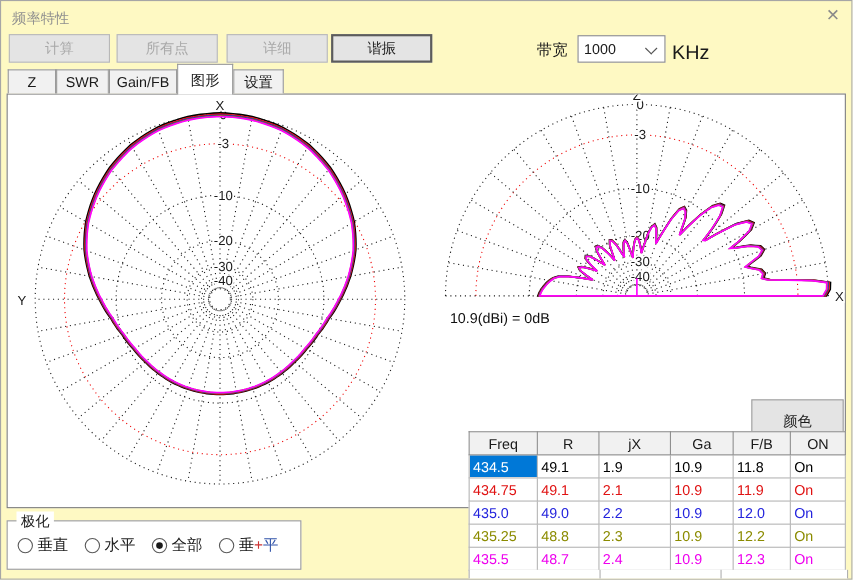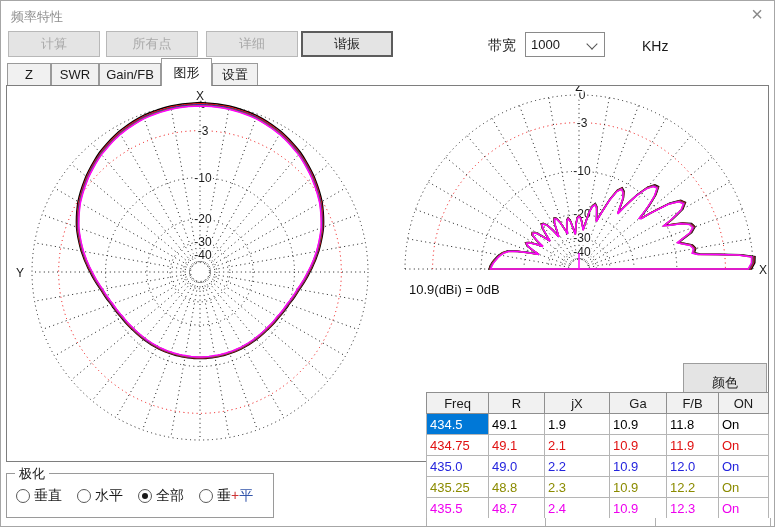--- a/index.html
+++ b/index.html
@@ -1,35 +1,35 @@
 <!DOCTYPE html>
 <html><head>
 <meta charset="utf-8">
 <style>
   html,body{margin:0;padding:0;background:#d8d8d8;}
   #dialog{
-    position:relative;width:775px;height:527px;background:#ffffff;
+    position:relative;width:775px;height:527px;background:#fef9c3;
     border:1px solid #a6a6a6;box-sizing:border-box;overflow:hidden;
     font-family:"Liberation Sans","DejaVu Sans",sans-serif;color:#1a1a1a;
   }
   .title{position:absolute;left:10px;top:7px;font-size:13px;color:#8f8f8f;}
   .close{position:absolute;right:11px;top:3px;font-size:20px;color:#8a8a8a;line-height:20px;}
   .btn{
     position:absolute;top:30px;height:26px;background:#e4e4e4;border:1px solid #9d9d9d;
     font-size:13px;color:#1c1c1c;display:flex;align-items:center;justify-content:center;
     box-sizing:border-box;
   }
   .btn.disabled{color:#a9a9a9;border-color:#b8b8b8;}
   .btn.emph{border:2px solid #5c5c5c;}
   .bw-label{position:absolute;left:487px;top:36px;font-size:14px;}
   .combo{position:absolute;left:524px;top:31px;width:80px;height:25px;border:1px solid #8a8a8a;
     background:#fff;font-size:13px;box-sizing:border-box;padding:4px 0 0 5px;}
   .combo .chev{position:absolute;right:8px;top:7px;width:7px;height:7px;
     border-right:1.5px solid #555;border-bottom:1.5px solid #555;transform:rotate(45deg);}
-  .bw-unit{position:absolute;left:610px;top:37px;font-size:14px;margin-left:31px;}
+  .bw-unit{position:absolute;left:610px;top:37px;font-size:18px;}
   .tab{position:absolute;top:62px;height:22px;background:#f1f1f1;border:1px solid #9a9a9a;
     border-bottom:none;font-size:13px;display:flex;align-items:center;justify-content:center;
     box-sizing:border-box;z-index:2;}
   .tab.active{top:57px;height:28px;background:#fff;z-index:4;}
   #panel{position:absolute;left:5px;top:84px;width:763px;height:377px;background:#fff;
     border:1px solid #7e7e7e;box-sizing:border-box;z-index:1;}
   #plots{position:absolute;left:0;top:0;}
   .note{position:absolute;left:402px;top:196px;font-size:13px;color:#111;z-index:2;}
   .color-btn{position:absolute;left:682px;top:362px;width:84px;height:40px;background:#e4e4e4;
     border:1px solid #9d9d9d;font-size:13px;display:flex;align-items:center;justify-content:center;

